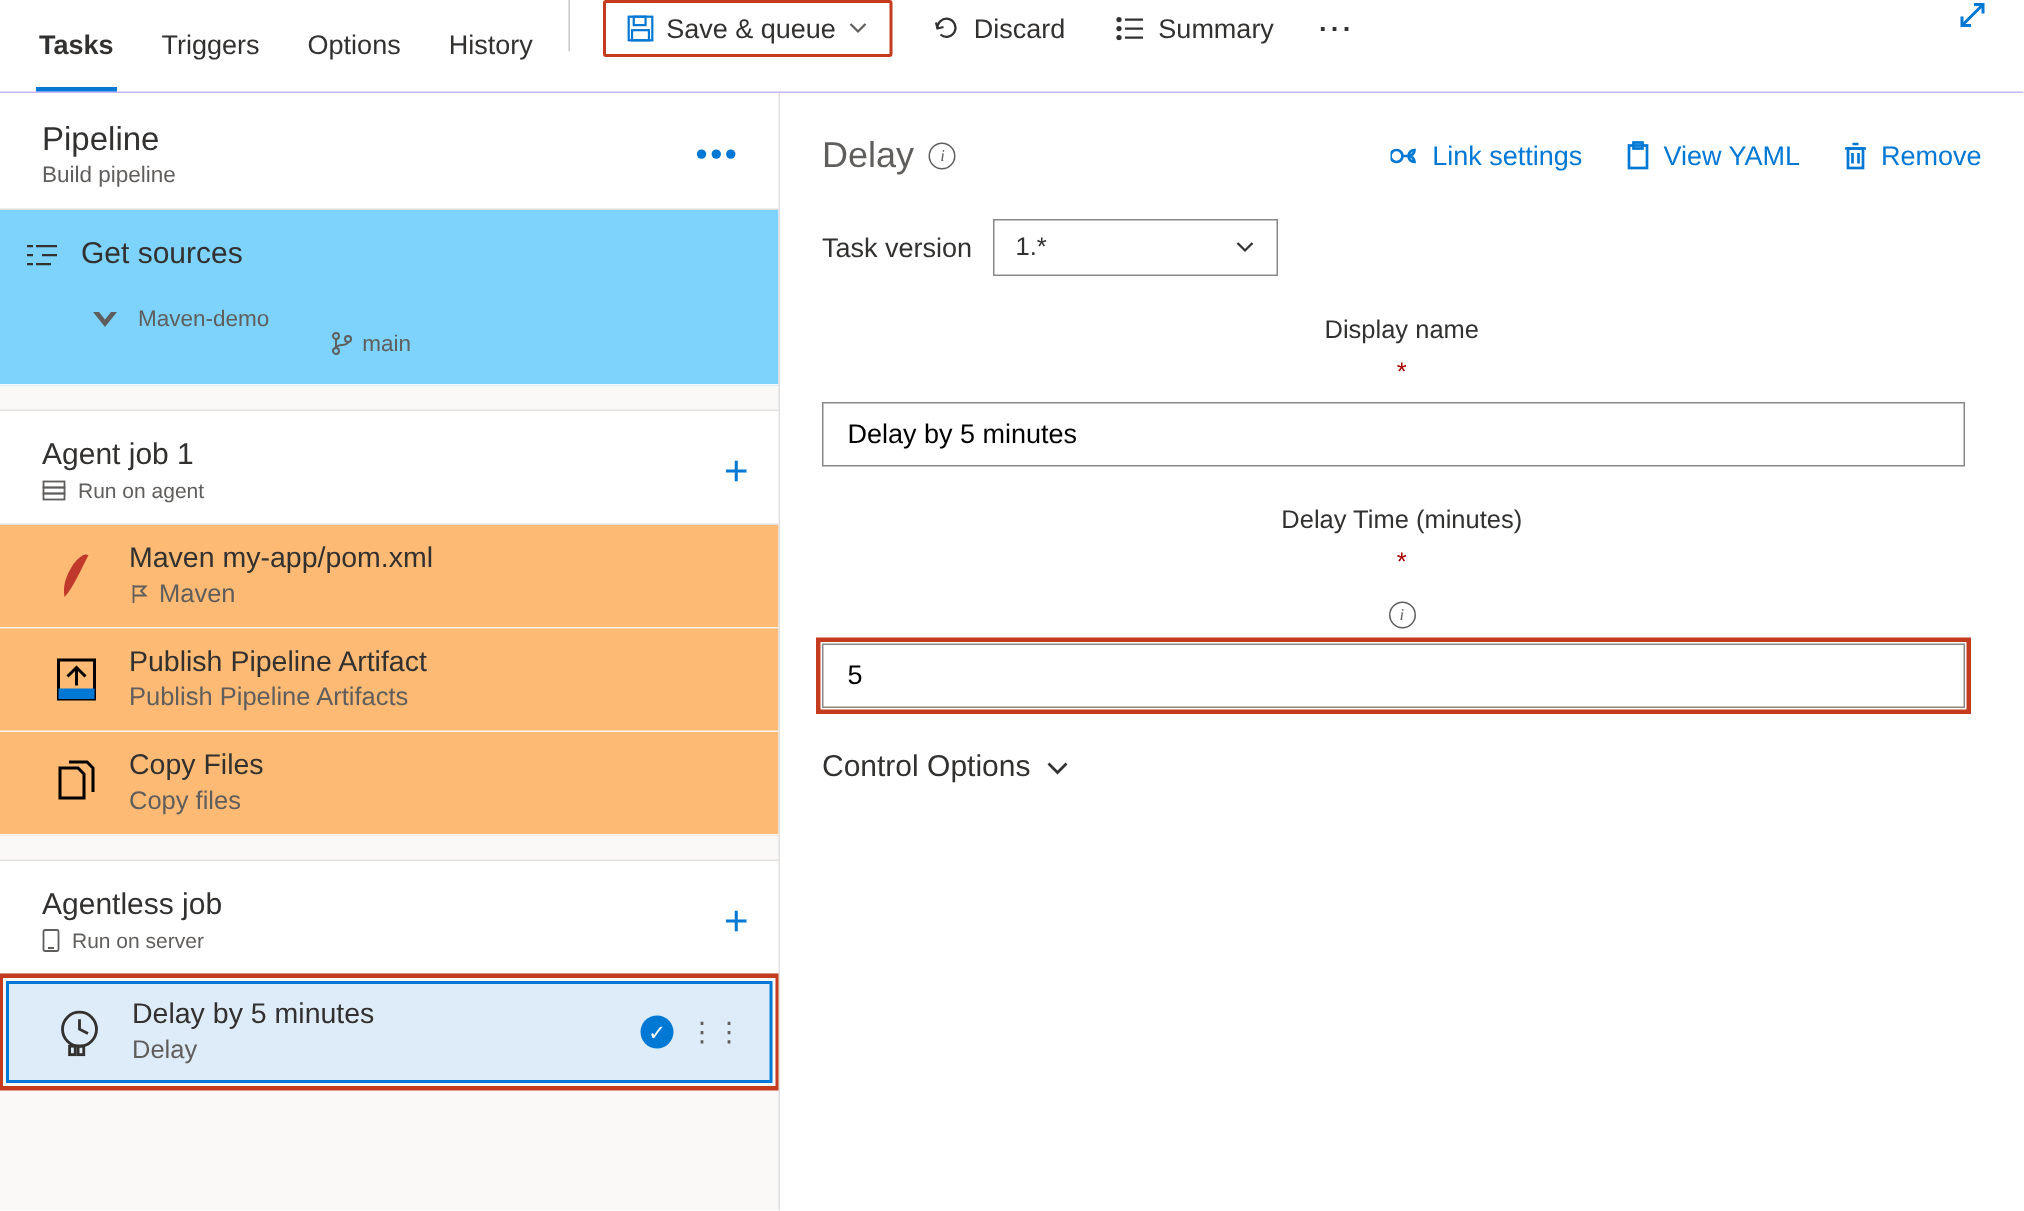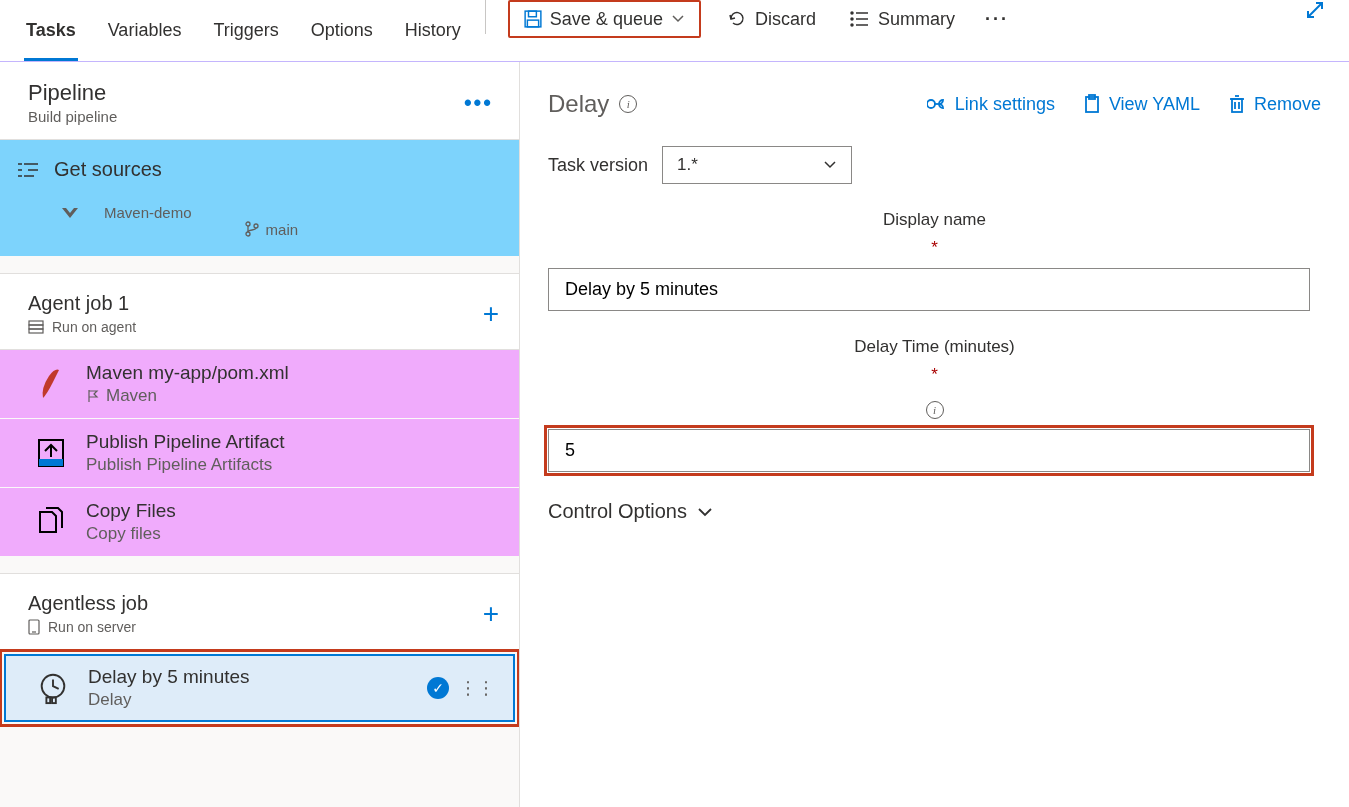--- a/index.html
+++ b/index.html
@@ -39,29 +39,29 @@
   .right { flex:1; padding:28px 28px; overflow:auto; background:#fff; }
 
   
   .pipeline-head { background:#fff; padding:18px 20px 14px 28px; display:flex; justify-content:space-between; align-items:center; border-bottom:1px solid #e1dfdd; }
   .pipeline-head .t1 { font-size:22px; }
   .pipeline-head .t2 { font-size:15px; color:#605e5c; margin-top:2px; }
   .ellipsis { color:#0078d4; font-size:22px; letter-spacing:2px; font-weight:bold; cursor:pointer; padding:0 6px; }
 
   .getsources { background:#7dd3fc; padding:18px 20px 18px 16px; border-bottom:1px solid #faf9f8; }
   .gs-row1 { display:flex; align-items:center; gap:14px; font-size:20px; }
-  .gs-row2 { display:flex; align-items:center; gap:24px; padding-left:44px; margin-top:6px; font-size:15px; color:#605e5c; }
+  .gs-row2 { display:flex; align-items:center; gap:12px; padding-left:44px; margin-top:6px; font-size:15px; color:#605e5c; }
   .gs-row2 .branch { margin-left:28px; display:flex; align-items:flex-start; gap:6px;margin-top:34px; }
 
   .jobhead { background:#fff; padding:18px 20px 14px 28px; display:flex; justify-content:space-between; align-items:center; border-top:1px solid #e1dfdd; border-bottom:1px solid #e1dfdd; margin-top:16px;}
   .jobhead .t1 { font-size:20px; }
   .jobhead .t2row { display:flex; align-items:center; gap:8px; font-size:14px; color:#605e5c; margin-top:4px; }
   .plus { color:#0078d4; font-size:28px; font-weight:300; cursor:pointer; }
 
-  .taskitem { background:#f0abfc; padding:12px 20px 12px 34px; display:flex; align-items:center; gap:18px; border-bottom:1px solid #faf9f8; cursor:pointer; }
+  .taskitem { background:#fdba74; padding:12px 20px 12px 34px; display:flex; align-items:center; gap:18px; border-bottom:1px solid #faf9f8; cursor:pointer; }
   .taskitem .ticon { width:34px; height:34px; display:flex; align-items:center; justify-content:center; }
   .taskitem .tlabels .t1 { font-size:19px; }
   .taskitem .tlabels .t2row { display:flex; align-items:center; gap:6px; font-size:17px; color:#605e5c; margin-top:2px; }
 
   .taskitem.selected { background:#deecf9; border:2px solid #0078d4; outline:3px solid #c43b1d; outline-offset:2px; margin:4px; padding:10px 18px 10px 30px; }
   .taskitem.selected .t1 { font-size:19px; }
   .taskitem .rightctrls { margin-left:auto; display:flex; align-items:center; gap:10px; }
   .checkcircle { width:22px; height:22px; border-radius:50%; background:#0078d4; display:flex; align-items:center; justify-content:center; color:#fff; font-size:14px; }
   .grip { color:#605e5c; font-size:18px; cursor:grab; line-height:1; }
 
@@ -84,21 +84,20 @@
 
   svg { display:block; }
   .infoicon { width:18px; height:18px; border:1px solid #605e5c; border-radius:50%; display:flex; align-items:center; justify-content:center; font-size:11px; font-style:italic; font-family:serif; color:#605e5c; }
 </style>
 </head>
 <body>
 
 <div class="topbar">
   <div class="tabs">
     <div class="tab active">Tasks</div>
-    <div class="tab">Variables</div>
     <div class="tab">Triggers</div>
     <div class="tab">Options</div>
     <div class="tab">History</div>
   </div>
   <div class="topbar-sep"></div>
 
   <div class="topbtn save">
     <span class="icon">
       <svg width="18" height="18" viewBox="0 0 16 16" stroke="#0078d4" fill="none" stroke-width="1.3">
           <rect x="1" y="1" width="14" height="14"></rect>

